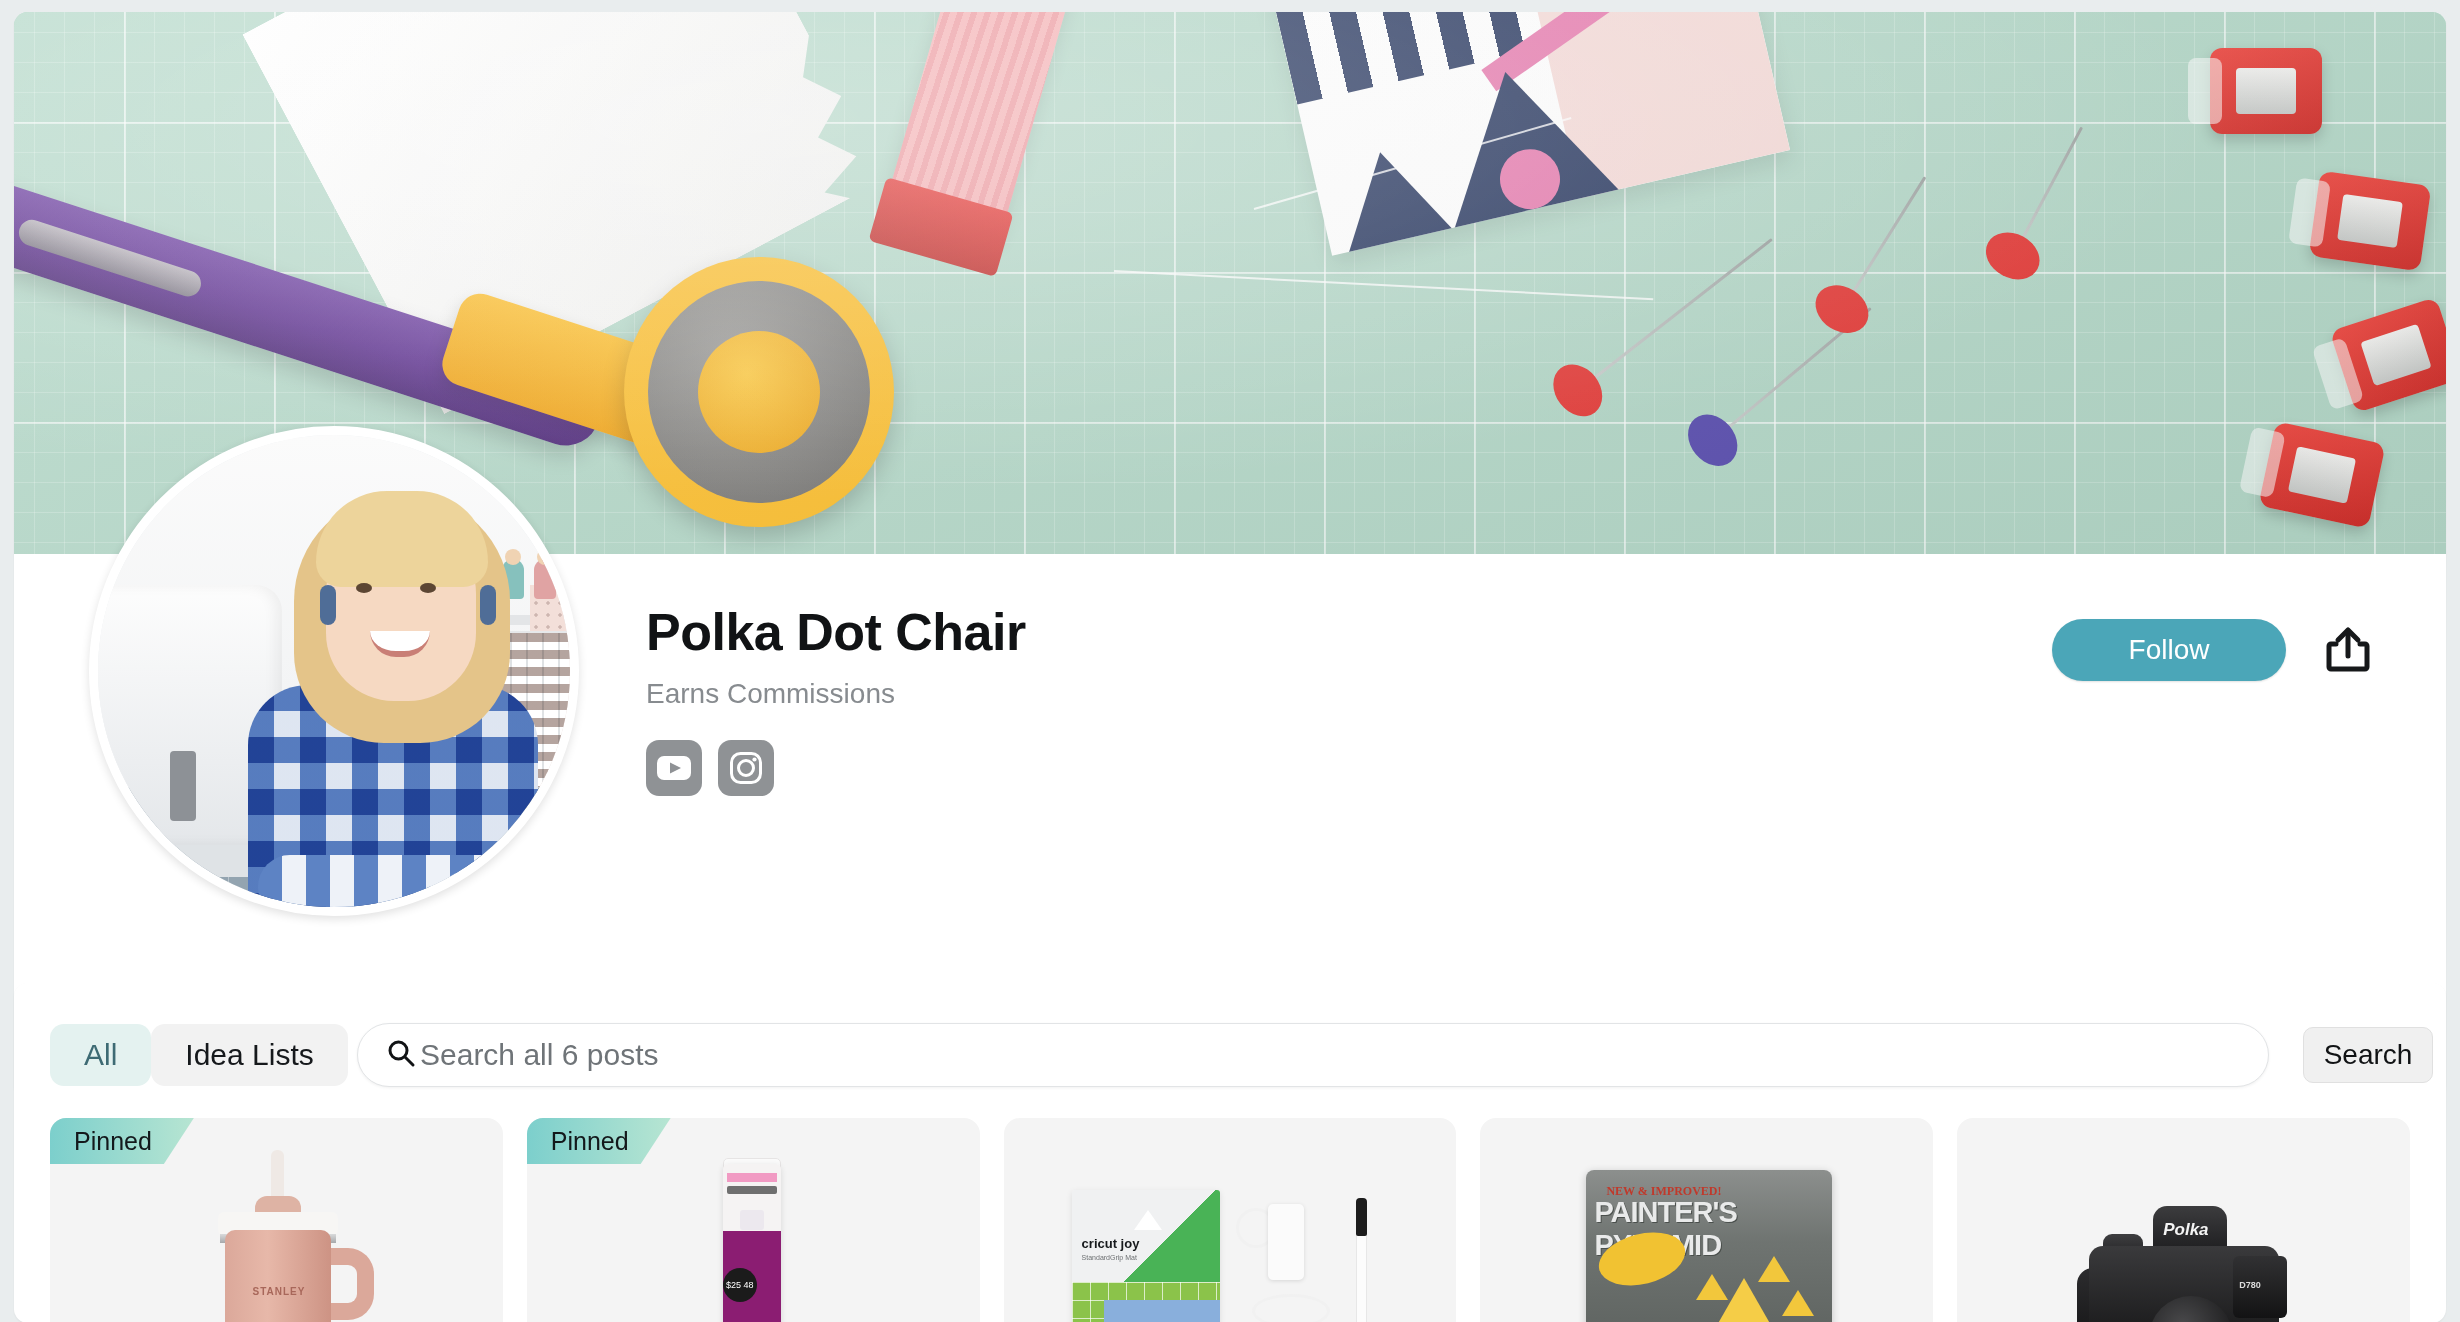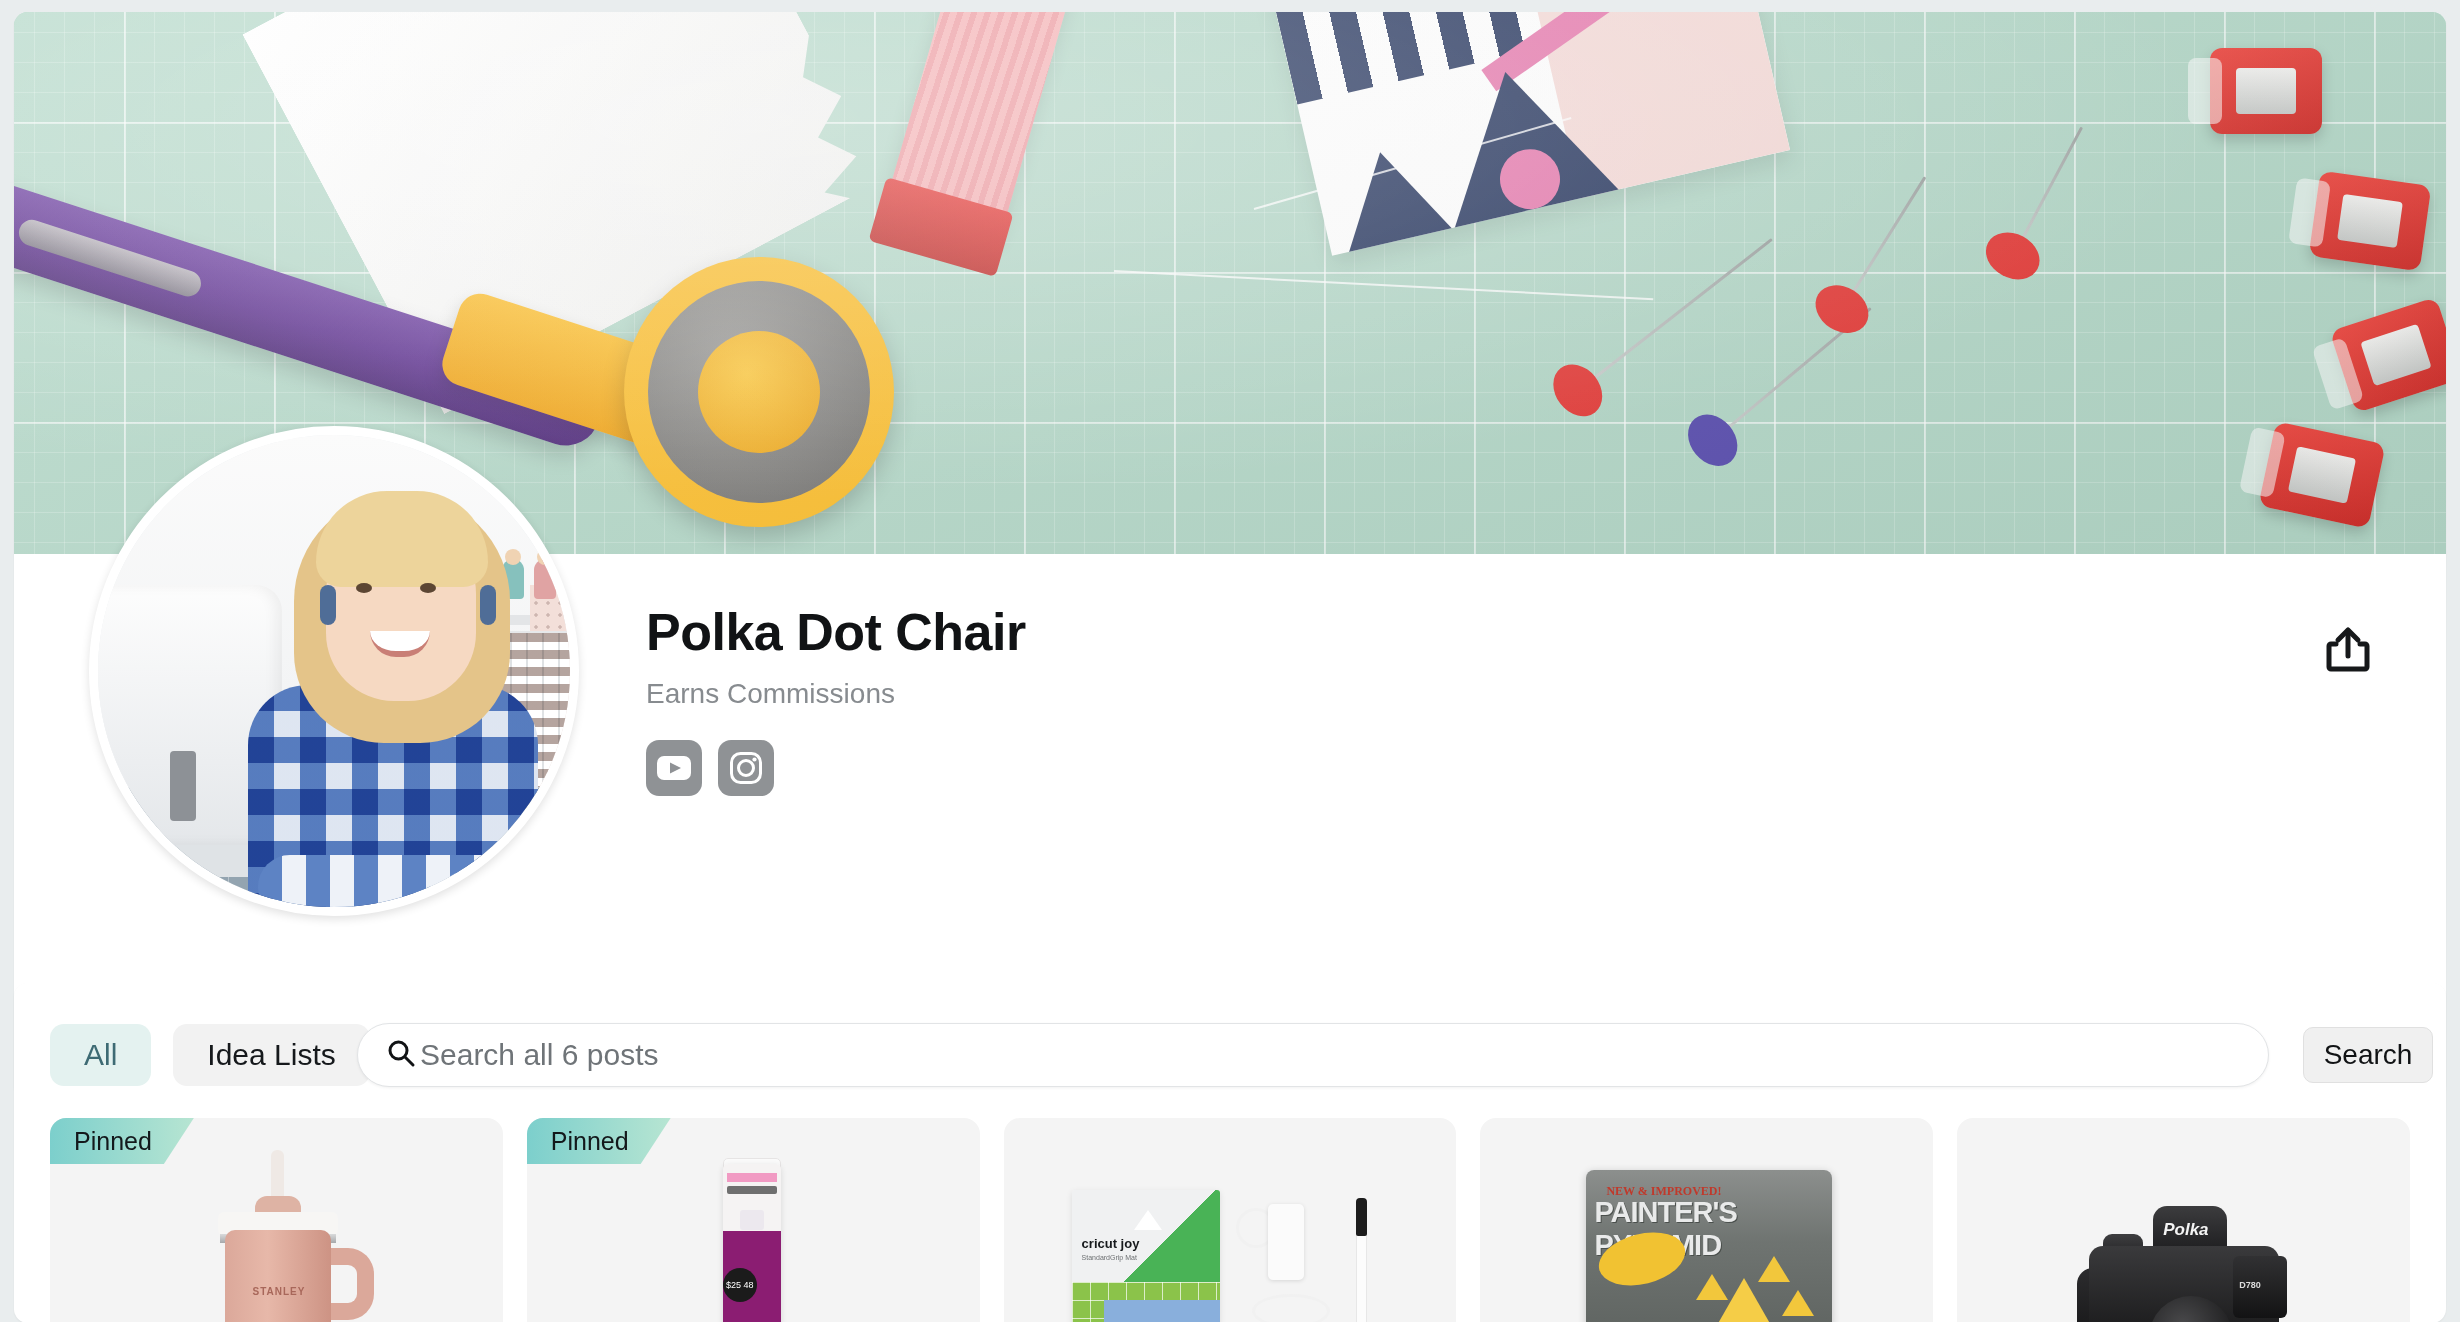--- a/index.html
+++ b/index.html
@@ -219,21 +219,21 @@
   }
 
   
   .content-panel {
     position: absolute; left: 14px; top: 983px;
     width: 2432px; height: 340px;
     background: #ffffff; border-radius: 14px;
     box-shadow: 0 1px 2px rgba(0,0,0,.05);
     overflow: hidden;
   }
-  .filter-row { position: absolute; left: 50px; top: 1024px; display: flex; align-items: center; gap: 22px; }
+  .filter-row { position: absolute; left: 50px; top: 1024px; display: flex; align-items: center; }
   .pill {
     height: 62px; padding: 0 34px; border-radius: 14px; border: none;
     font-family: "Liberation Sans", sans-serif; font-size: 30px; cursor: pointer;
     display: flex; align-items: center; justify-content: center;
   }
   .pill.active { background: #e4f2f0; color: #3e6b74; }
   .pill.idle { background: #f2f2f2; color: #16191c; }
   .search-wrap {
     position: absolute; left: 357px; top: 1023px;
     width: 1912px; height: 64px;
@@ -412,20 +412,21 @@
         <a class="social-chip">
           <svg width="34" height="34" viewBox="0 0 34 34" aria-hidden="true">
             <rect x="2.5" y="2.5" width="29" height="29" rx="9" fill="none" stroke="#ffffff" stroke-width="3"></rect>
             <circle cx="17" cy="17" r="7.5" fill="none" stroke="#ffffff" stroke-width="3"></circle>
             <circle cx="25.5" cy="8.5" r="2.1" fill="#ffffff"></circle>
           </svg>
         </a>
       </div>
     </div>
 
+    <button class="follow-btn">Follow</button>
 
     <button class="share-btn">
       <span>
         <svg width="46" height="48" viewBox="0 0 46 48" aria-hidden="true">
           <path d="M11 19 H6 a2 2 0 0 0 -2 2 V42 a2 2 0 0 0 2 2 H40 a2 2 0 0 0 2 -2 V21 a2 2 0 0 0 -2 -2 H35" fill="none" stroke="#16181a" stroke-width="5" stroke-linecap="round" stroke-linejoin="round"></path>
           <path d="M23 31 V6" fill="none" stroke="#16181a" stroke-width="5" stroke-linecap="round"></path>
           <path d="M13 15 L23 5 L33 15" fill="none" stroke="#16181a" stroke-width="5" stroke-linecap="round" stroke-linejoin="round"></path>
         </svg>
       </span>
     </button>

